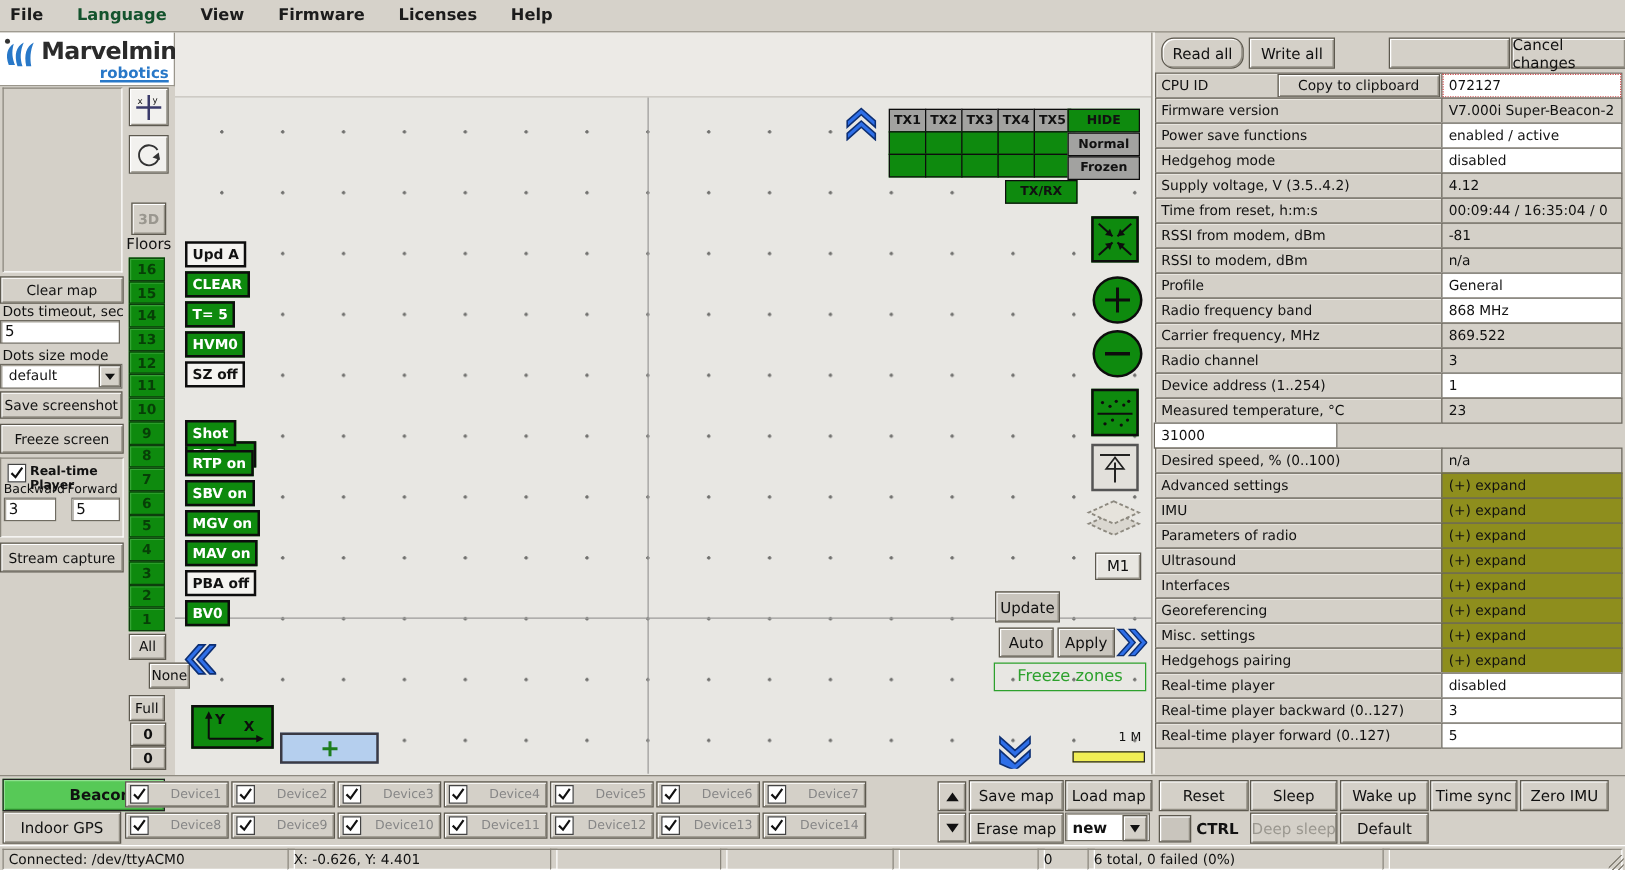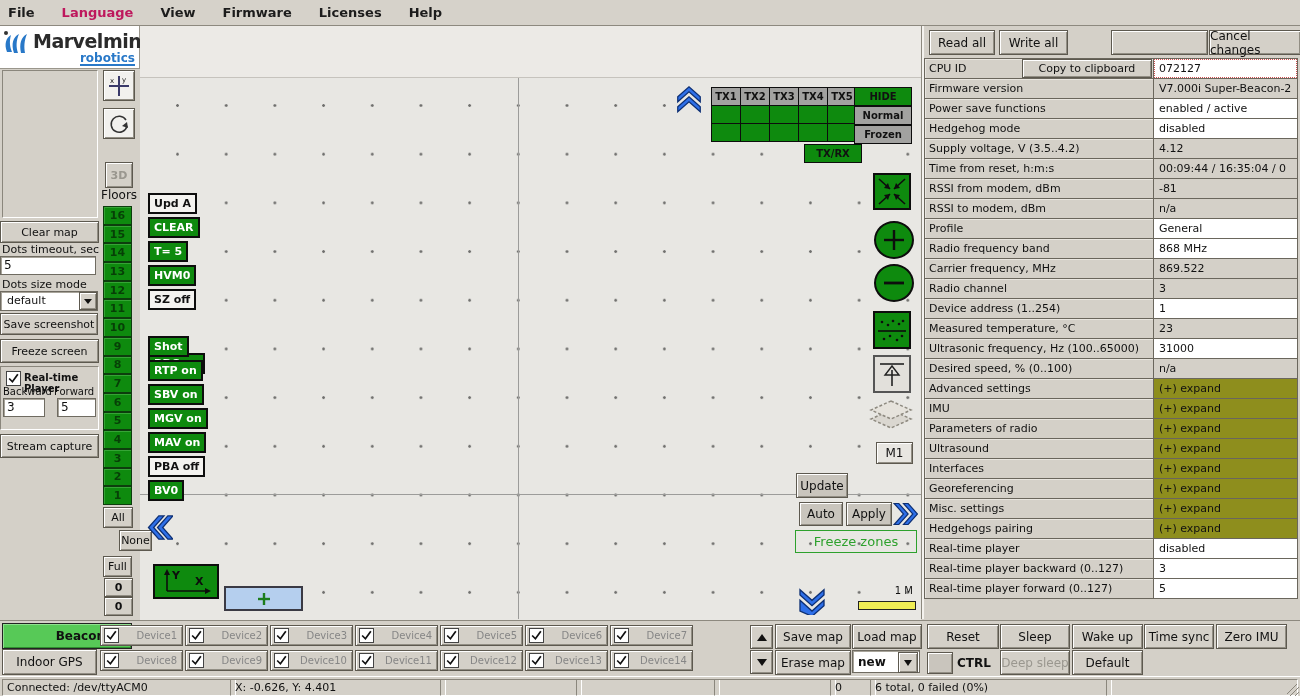--- a/index.html
+++ b/index.html
@@ -10,21 +10,21 @@
   
   .btn{background:#d4d0c8;border:1px solid #5d594f;
        box-shadow:inset 1px 1px 0 #ffffff,inset -1px -1px 0 #928e84;
        display:flex;align-items:center;justify-content:center;cursor:default;}
   .sunken{background:#fff;border:1px solid #6f6b61;box-shadow:inset 1px 1px 0 #a8a49a;}
   .panel-sunken{border:1px solid;border-color:#8a867c #ffffff #ffffff #8a867c;}
   
   #menubar{left:0;top:0;width:1300px;height:26px;background:#d6d2ca;border-bottom:1px solid #8d897f;
            display:flex;align-items:center;gap:0;padding-left:8px;box-sizing:border-box;}
   .menu-item{padding:0 13px 0 0;margin-right:14px;font-size:13px;font-weight:bold;color:#1c1c1c;}
-  .menu-item.disabled{color:#be185d;}
+  .menu-item.disabled{color:#14532d;}
   
   #logo-box{left:0;top:26px;width:139px;height:42px;background:#fff;border-right:1px solid #9a968c;
             border-bottom:1px solid #9a968c;}
   #brand{position:absolute;left:33px;top:4px;font-size:19px;font-weight:bold;color:#2b2b2b;letter-spacing:-.5px;}
   #brand-sub{position:absolute;right:4px;top:26px;font-size:12px;font-weight:bold;color:#2878c8;
              border-bottom:2px solid #2878c8;line-height:12px;}
   
   #map-strip{left:140px;top:26px;width:781px;height:51px;background:#eceae6;}
   #map{left:140px;top:77px;width:781px;height:542px;background:#e8e7e3;
        background-image:radial-gradient(circle at 1.5px 1.5px,#70706e 1.1px,transparent 1.6px);
@@ -333,21 +333,21 @@
   <div class="abs" style="left:224px;top:586px;width:75px;height:21px;background:#b5cfee;border:2px solid #3a3a44;display:flex;align-items:center;justify-content:center;">
     <svg width="14" height="14" viewBox="0 0 14 14">
         <line x1="1" y1="7" x2="13" y2="7" stroke="#1c7d1c" stroke-width="2.4"></line>
         <line x1="7" y1="1" x2="7" y2="13" stroke="#1c7d1c" stroke-width="2.4"></line>
       </svg>
   </div>
 
   <div class="abs" style="left:858px;top:585px;width:55px;text-align:right;font-size:10px;">1 M</div>
   <div class="abs" style="left:858px;top:601px;width:56px;height:7px;background:#f0ee55;border:1px solid #222;"></div>
 
-  <div class="abs btn" style="left:929px;top:30px;width:64px;height:23px;font-size:12px;">Read all</div>
+  <div class="abs btn" style="left:929px;top:30px;width:64px;height:23px;font-size:12px;border-radius:10px;">Read all</div>
   <div class="abs btn" style="left:999px;top:30px;width:67px;height:23px;font-size:12px;">Write all</div>
   <div class="abs btn" style="left:1111px;top:30px;width:95px;height:23px;"></div>
   <div class="abs btn" style="left:1209px;top:30px;width:90px;height:23px;font-size:12px;">Cancel changes</div>
 
   <div id="prop-table" class="abs">
       <div class="prow">
         <div class="plabel flexlab">
           <span>CPU ID</span>
           <div class="btn copy-btn">Copy to clipboard</div>
         </div>
@@ -399,21 +399,20 @@
       </div>
       <div class="prow">
         <div class="plabel">Device address (1..254)</div>
         <div class="pval v-white">1</div>
       </div>
       <div class="prow">
         <div class="plabel">Measured temperature, °C</div>
         <div class="pval v-plain">23</div>
       </div>
       <div class="prow">
-        <div class="plabel">Ultrasonic frequency, Hz (100..65000)</div>
         <div class="pval v-white">31000</div>
       </div>
       <div class="prow">
         <div class="plabel">Desired speed, % (0..100)</div>
         <div class="pval v-plain">n/a</div>
       </div>
       <div class="prow">
         <div class="plabel">Advanced settings</div>
         <div class="pval v-olive">(+) expand</div>
       </div>

